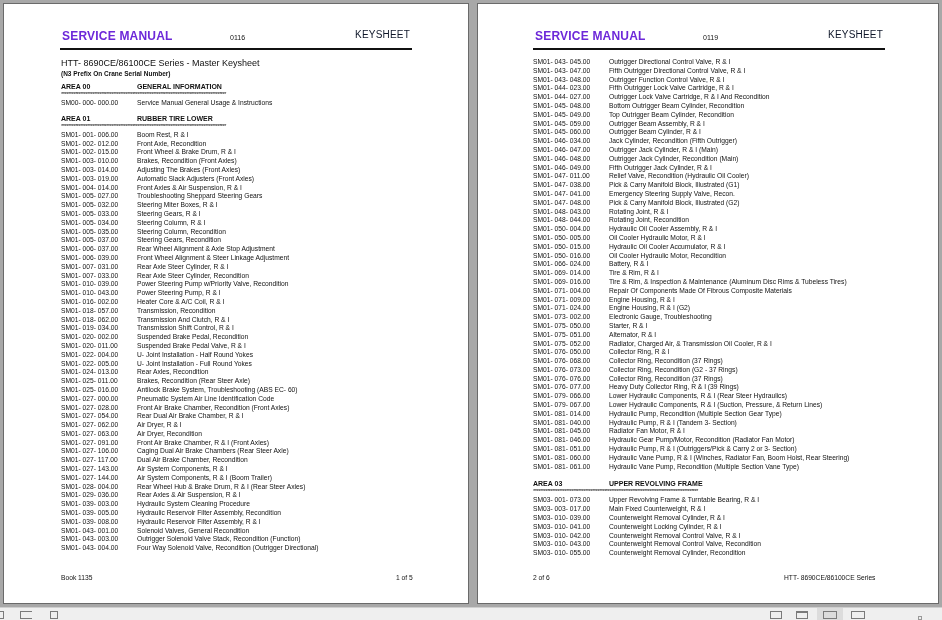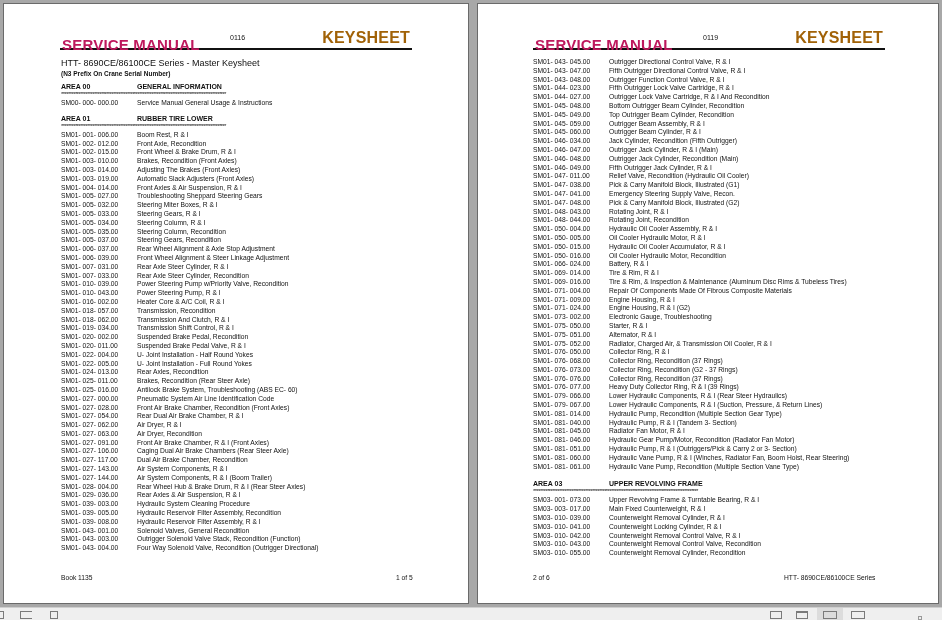--- a/index.html
+++ b/index.html
@@ -1,23 +1,23 @@
 <!DOCTYPE html>
 <html><head>
 <meta charset="utf-8">
 <style>
   html, body { margin:0; padding:0; }
   body { width:942px; height:620px; overflow:hidden; background:#a8a8a8; font-family:"Liberation Sans", sans-serif; position:relative; }
   .page { position:absolute; top:3px; background:#fff; border:1px solid #6a6a6a; box-sizing:border-box; }
   .page.left { left:3px; width:466px; height:601px; }
   .page.right { left:477px; width:462px; height:601px; }
   .hdr { position:absolute; left:56px; right:56px; top:24px; height:20px; border-bottom:2px solid #111; }
-  .hdr .t1 { position:absolute; left:2px; top:8px; font-weight:bold; font-size:15px; color:#be185d; letter-spacing:0.2px; }
+  .hdr .t1 { position:absolute; left:2px; top:1px; font-weight:bold; font-size:12px; color:#6d28d9; letter-spacing:0.2px; }
   .hdr .num { position:absolute; left:170px; top:6px; font-size:7px; color:#111; }
-  .hdr .t2 { position:absolute; right:2px; top:1px; font-weight:bold; font-size:16px; color:#a16207; letter-spacing:0.2px; }
+  .hdr .t2 { position:absolute; right:2px; top:1px; font-weight:normal; font-size:10px; color:#0f172a; letter-spacing:0.2px; }
   .right .hdr { left:55px; right:53px; }
   .right .hdr .num { left:170px; }
   .body { position:absolute; left:57px; right:56px; font-size:7px; color:#111; }
   .left .body { top:54px; }
   .right .body { top:54px; left:55px; right:53px; }
   .title { font-weight:normal; font-size:9px; margin-top:0; }
   .subtitle { font-weight:bold; font-size:6.5px; margin-top:2px; margin-bottom:5px; }
   .area { font-weight:bold; font-size:7px; height:9px; line-height:9px; margin-top:4px; white-space:nowrap; }
   .area .ak { display:inline-block; width:76px; }
   .stars { font-size:6px; height:6px; line-height:6px; overflow:hidden; white-space:nowrap; letter-spacing:-0.6px; color:#222; }

